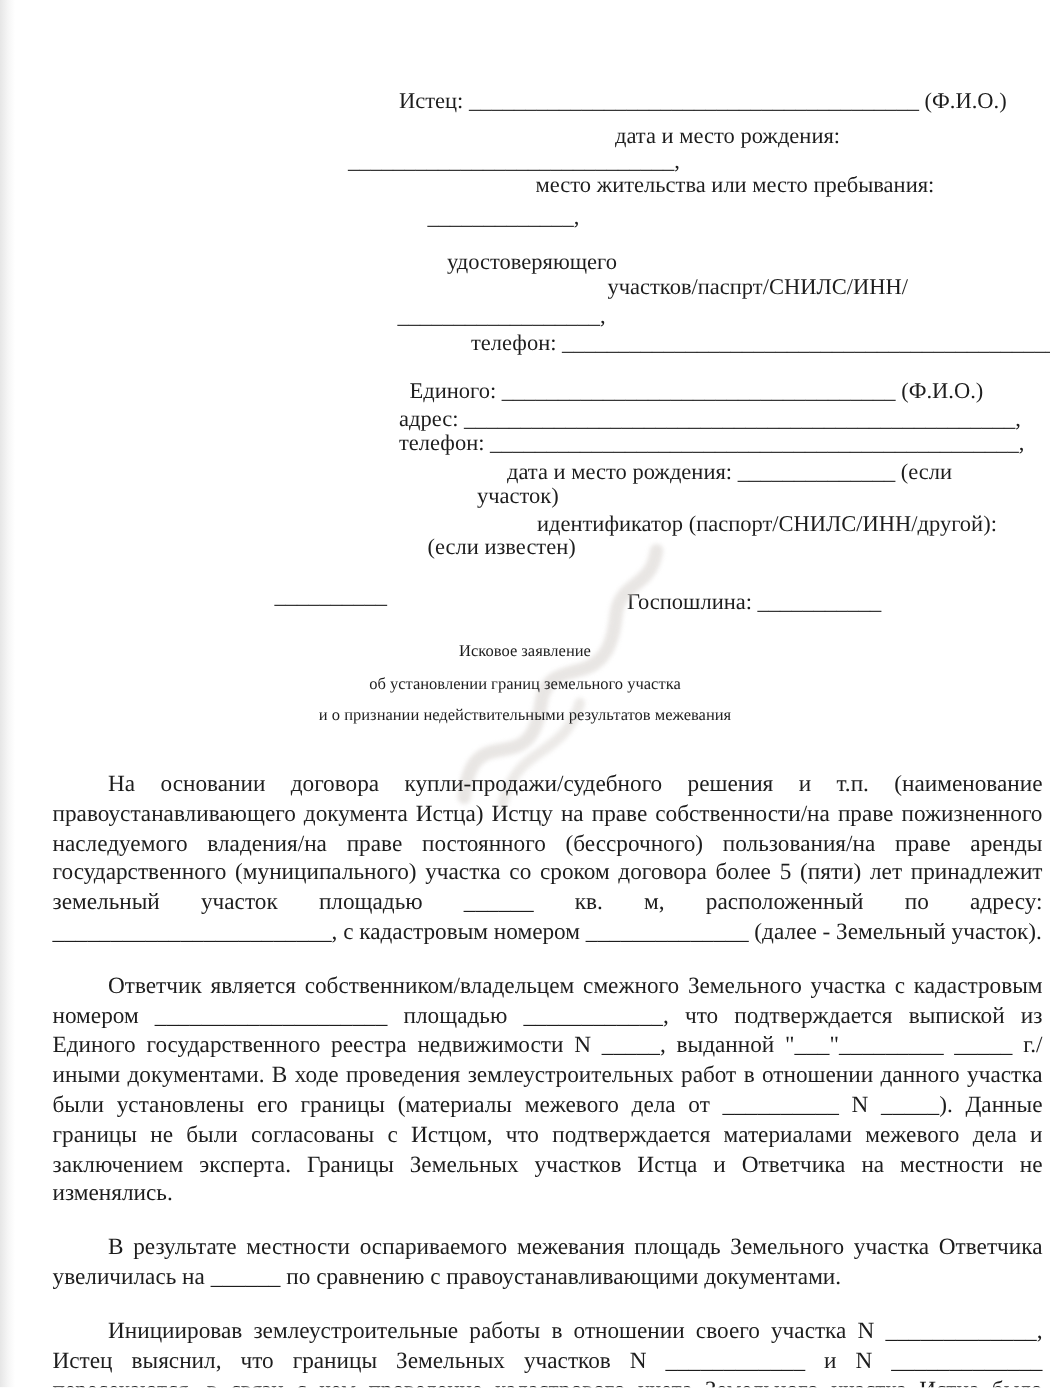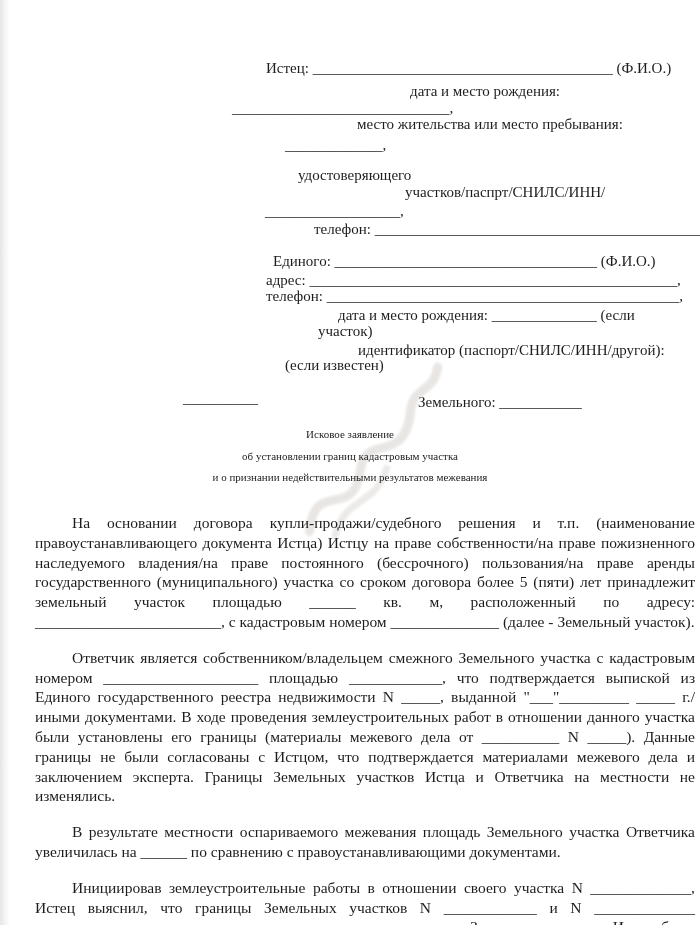--- a/index.html
+++ b/index.html
@@ -85,30 +85,30 @@
 
   <div class="hl l12">Единого: ___________________________________ (Ф.И.О.)</div>
   <div class="hl l13">адрес: _________________________________________________,</div>
   <div class="hl l14">телефон: _______________________________________________,</div>
   <div class="hl l15">дата и место рождения: ______________ (если</div>
   <div class="hl l16">участок)</div>
   <div class="hl l17">идентификатор (паспорт/СНИЛС/ИНН/другой):</div>
   <div class="hl l18">(если известен)</div>
   <div class="hl l19">__________</div>
 
-  <div class="hl l20">Земельного: ___________</div>
+  <div class="hl l20">Госпошлина: ___________</div>
 
   <svg class="watermark" viewBox="0 0 200 145" xmlns="http://www.w3.org/2000/svg">
     <path d="M8,118 C35,70 52,128 80,82 C100,50 122,98 150,48 C162,28 178,42 192,20" fill="none" stroke="#d7d2ce" stroke-width="9" stroke-linecap="round"></path>
     <path d="M30,132 C55,100 78,122 104,92" fill="none" stroke="#ddd9d5" stroke-width="7" stroke-linecap="round"></path>
   </svg>
 
   <div class="title">
     <div>Исковое заявление</div>
-    <div>об установлении границ кадастровым участка</div>
+    <div>об установлении границ земельного участка</div>
     <div>и о признании недействительными результатов межевания</div>
   </div>
 
   <div class="bodytext">
     <p>На основании договора купли-продажи/судебного решения и т.п. (наименование правоустанавливающего документа Истца) Истцу на праве собственности/на праве пожизненного наследуемого владения/на праве постоянного (бессрочного) пользования/на праве аренды государственного (муниципального) участка со сроком договора более 5 (пяти) лет принадлежит земельный участок площадью ______ кв. м, расположенный по адресу: ________________________, с кадастровым номером ______________ (далее - Земельный участок).</p>
     <p>Ответчик является собственником/владельцем смежного Земельного участка с кадастровым номером ____________________ площадью ____________, что подтверждается выпиской из Единого государственного реестра недвижимости N _____, выданной "___"_________ _____ г./иными документами. В ходе проведения землеустроительных работ в отношении данного участка были установлены его границы (материалы межевого дела от __________ N _____). Данные границы не были согласованы с Истцом, что подтверждается материалами межевого дела и заключением эксперта. Границы Земельных участков Истца и Ответчика на местности не изменялись.</p>
     <p>В результате местности оспариваемого межевания площадь Земельного участка Ответчика увеличилась на ______ по сравнению с правоустанавливающими документами.</p>
     <p>Инициировав землеустроительные работы в отношении своего участка N _____________, Истец выяснил, что границы Земельных участков N ____________ и N _____________ пересекаются, в связи с чем проведение кадастрового учета Земельного участка Истца было приостановлено.</p>
   </div>
 </div>

